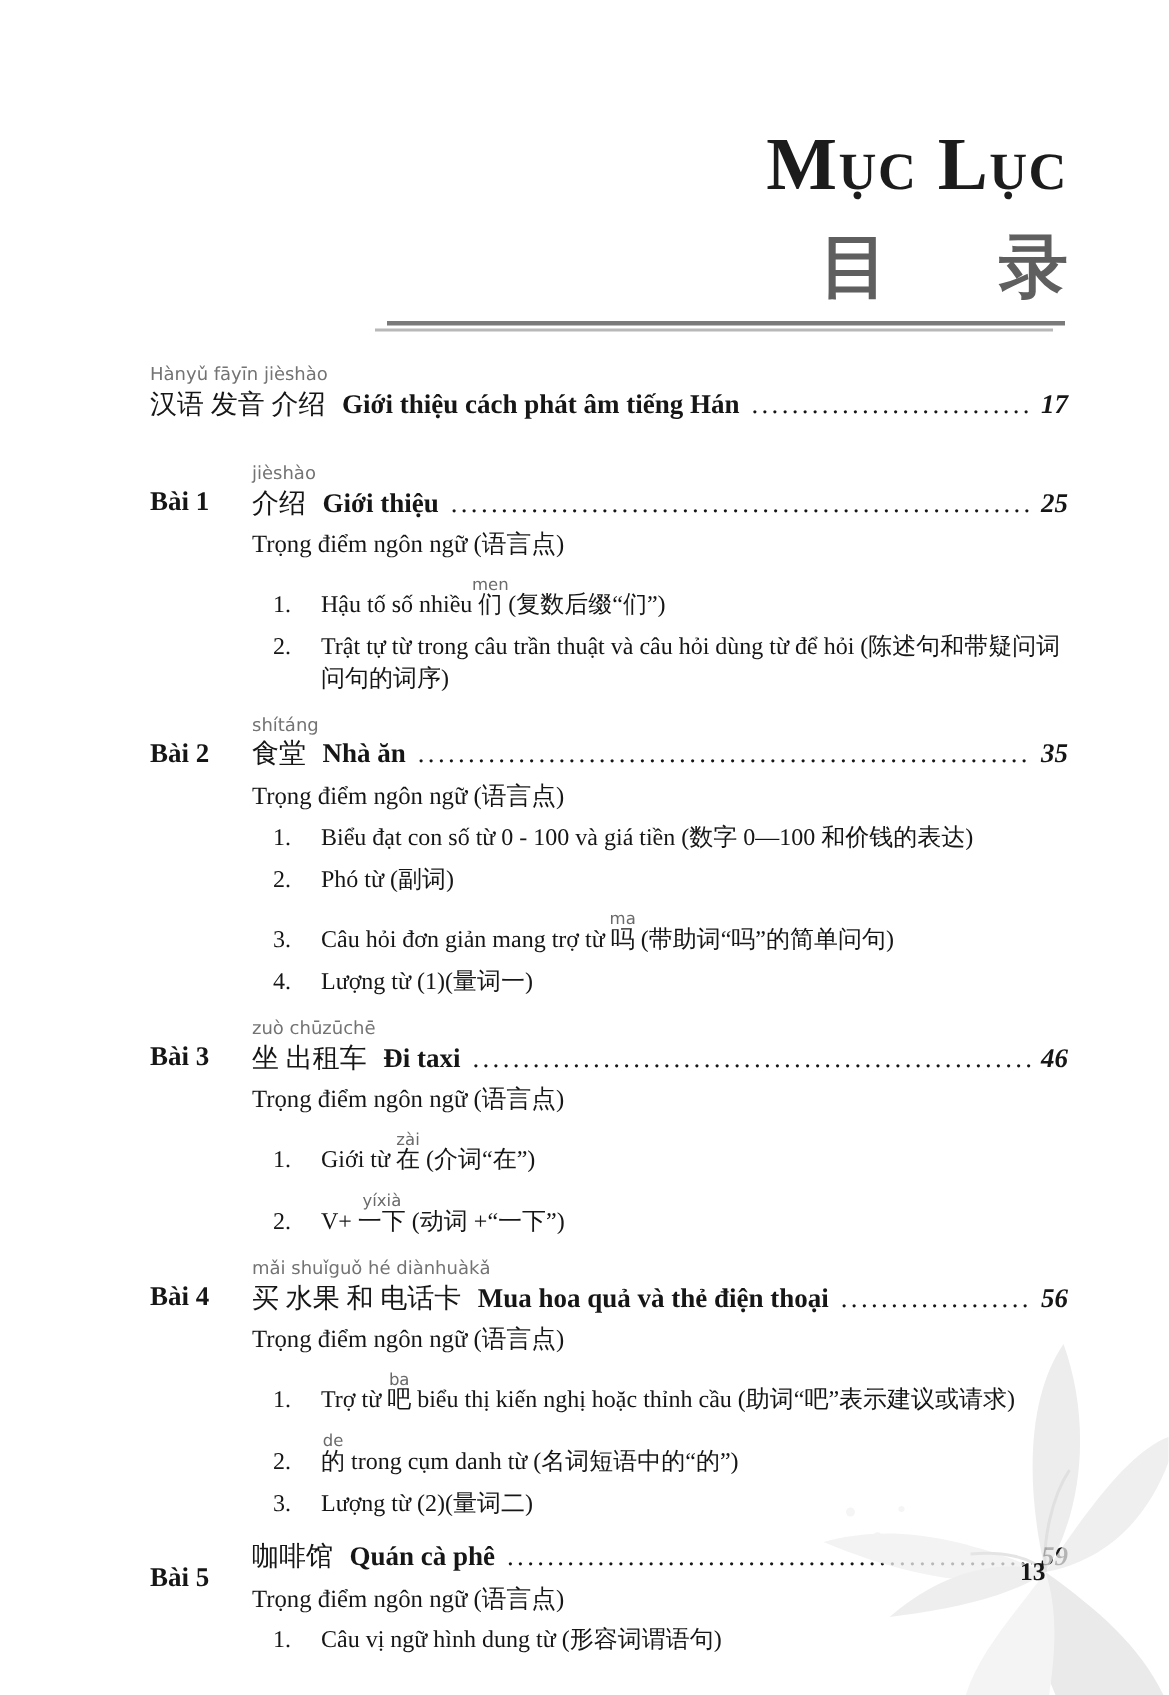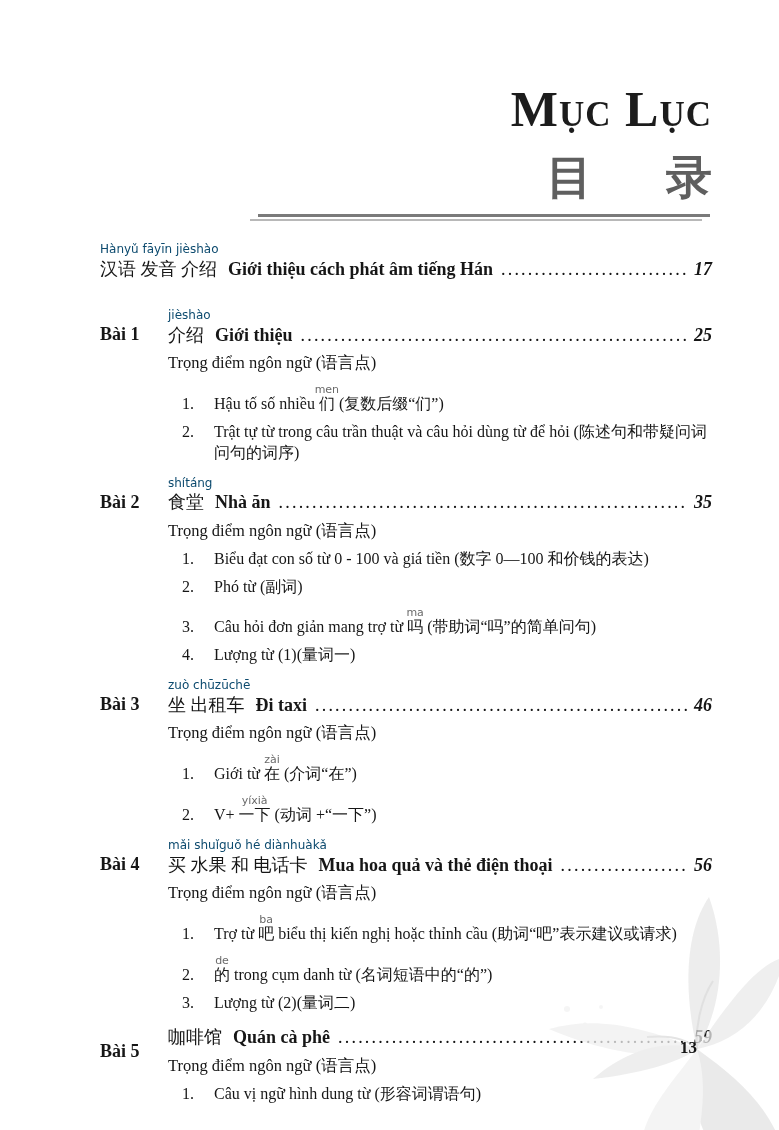--- a/index.html
+++ b/index.html
@@ -6,21 +6,21 @@
   body{
     width:779px;height:1130px;background:#ffffff;position:relative;overflow:hidden;
     font-family:"Liberation Serif","DejaVu Serif",serif;color:#161616;
   }
   .title-block{margin:84px 67px 0 172px;text-align:right;}
   .title-latin{font-size:50px;font-weight:bold;font-variant:small-caps;letter-spacing:1px;line-height:1;color:#1c1c1c;}
   .title-cjk{font-size:46px;font-weight:bold;color:#5f5f5f;word-spacing:62px;line-height:1.15;margin-top:18px;}
   .rule-top{height:3px;background:#7a7a7a;margin:9px 69px 0 258px;}
   .rule-bottom{height:2px;background:#b8b8b8;margin:2px 77px 0 250px;}
   .toc{margin:22px 67px 0 100px;}
-  .pinyin{font-family:"DejaVu Sans","Liberation Sans",sans-serif;font-size:12px;color:#0c4a6e;line-height:1.15;margin-bottom:1px;}
+  .pinyin{font-family:"DejaVu Sans","Liberation Sans",sans-serif;font-size:12px;color:#737373;line-height:1.15;margin-bottom:1px;}
   .toc-line{display:flex;align-items:baseline;font-size:18px;line-height:1.3;}
   .hanzi{margin-right:11px;white-space:nowrap;}
   .viet{font-weight:bold;white-space:nowrap;}
   .dots{flex:1;overflow:hidden;white-space:nowrap;letter-spacing:2.2px;margin:0 6px 0 8px;}
   .pagenum{font-weight:bold;font-style:italic;}
   .intro{margin-bottom:28px;}
   .lesson{display:flex;margin-top:13px;}
   .lesson-label{width:68px;flex:none;font-weight:bold;font-size:18px;padding-top:15px;}
   .lesson-content{flex:1;min-width:0;}
   .subheading{font-size:16.5px;margin-top:5px;}

